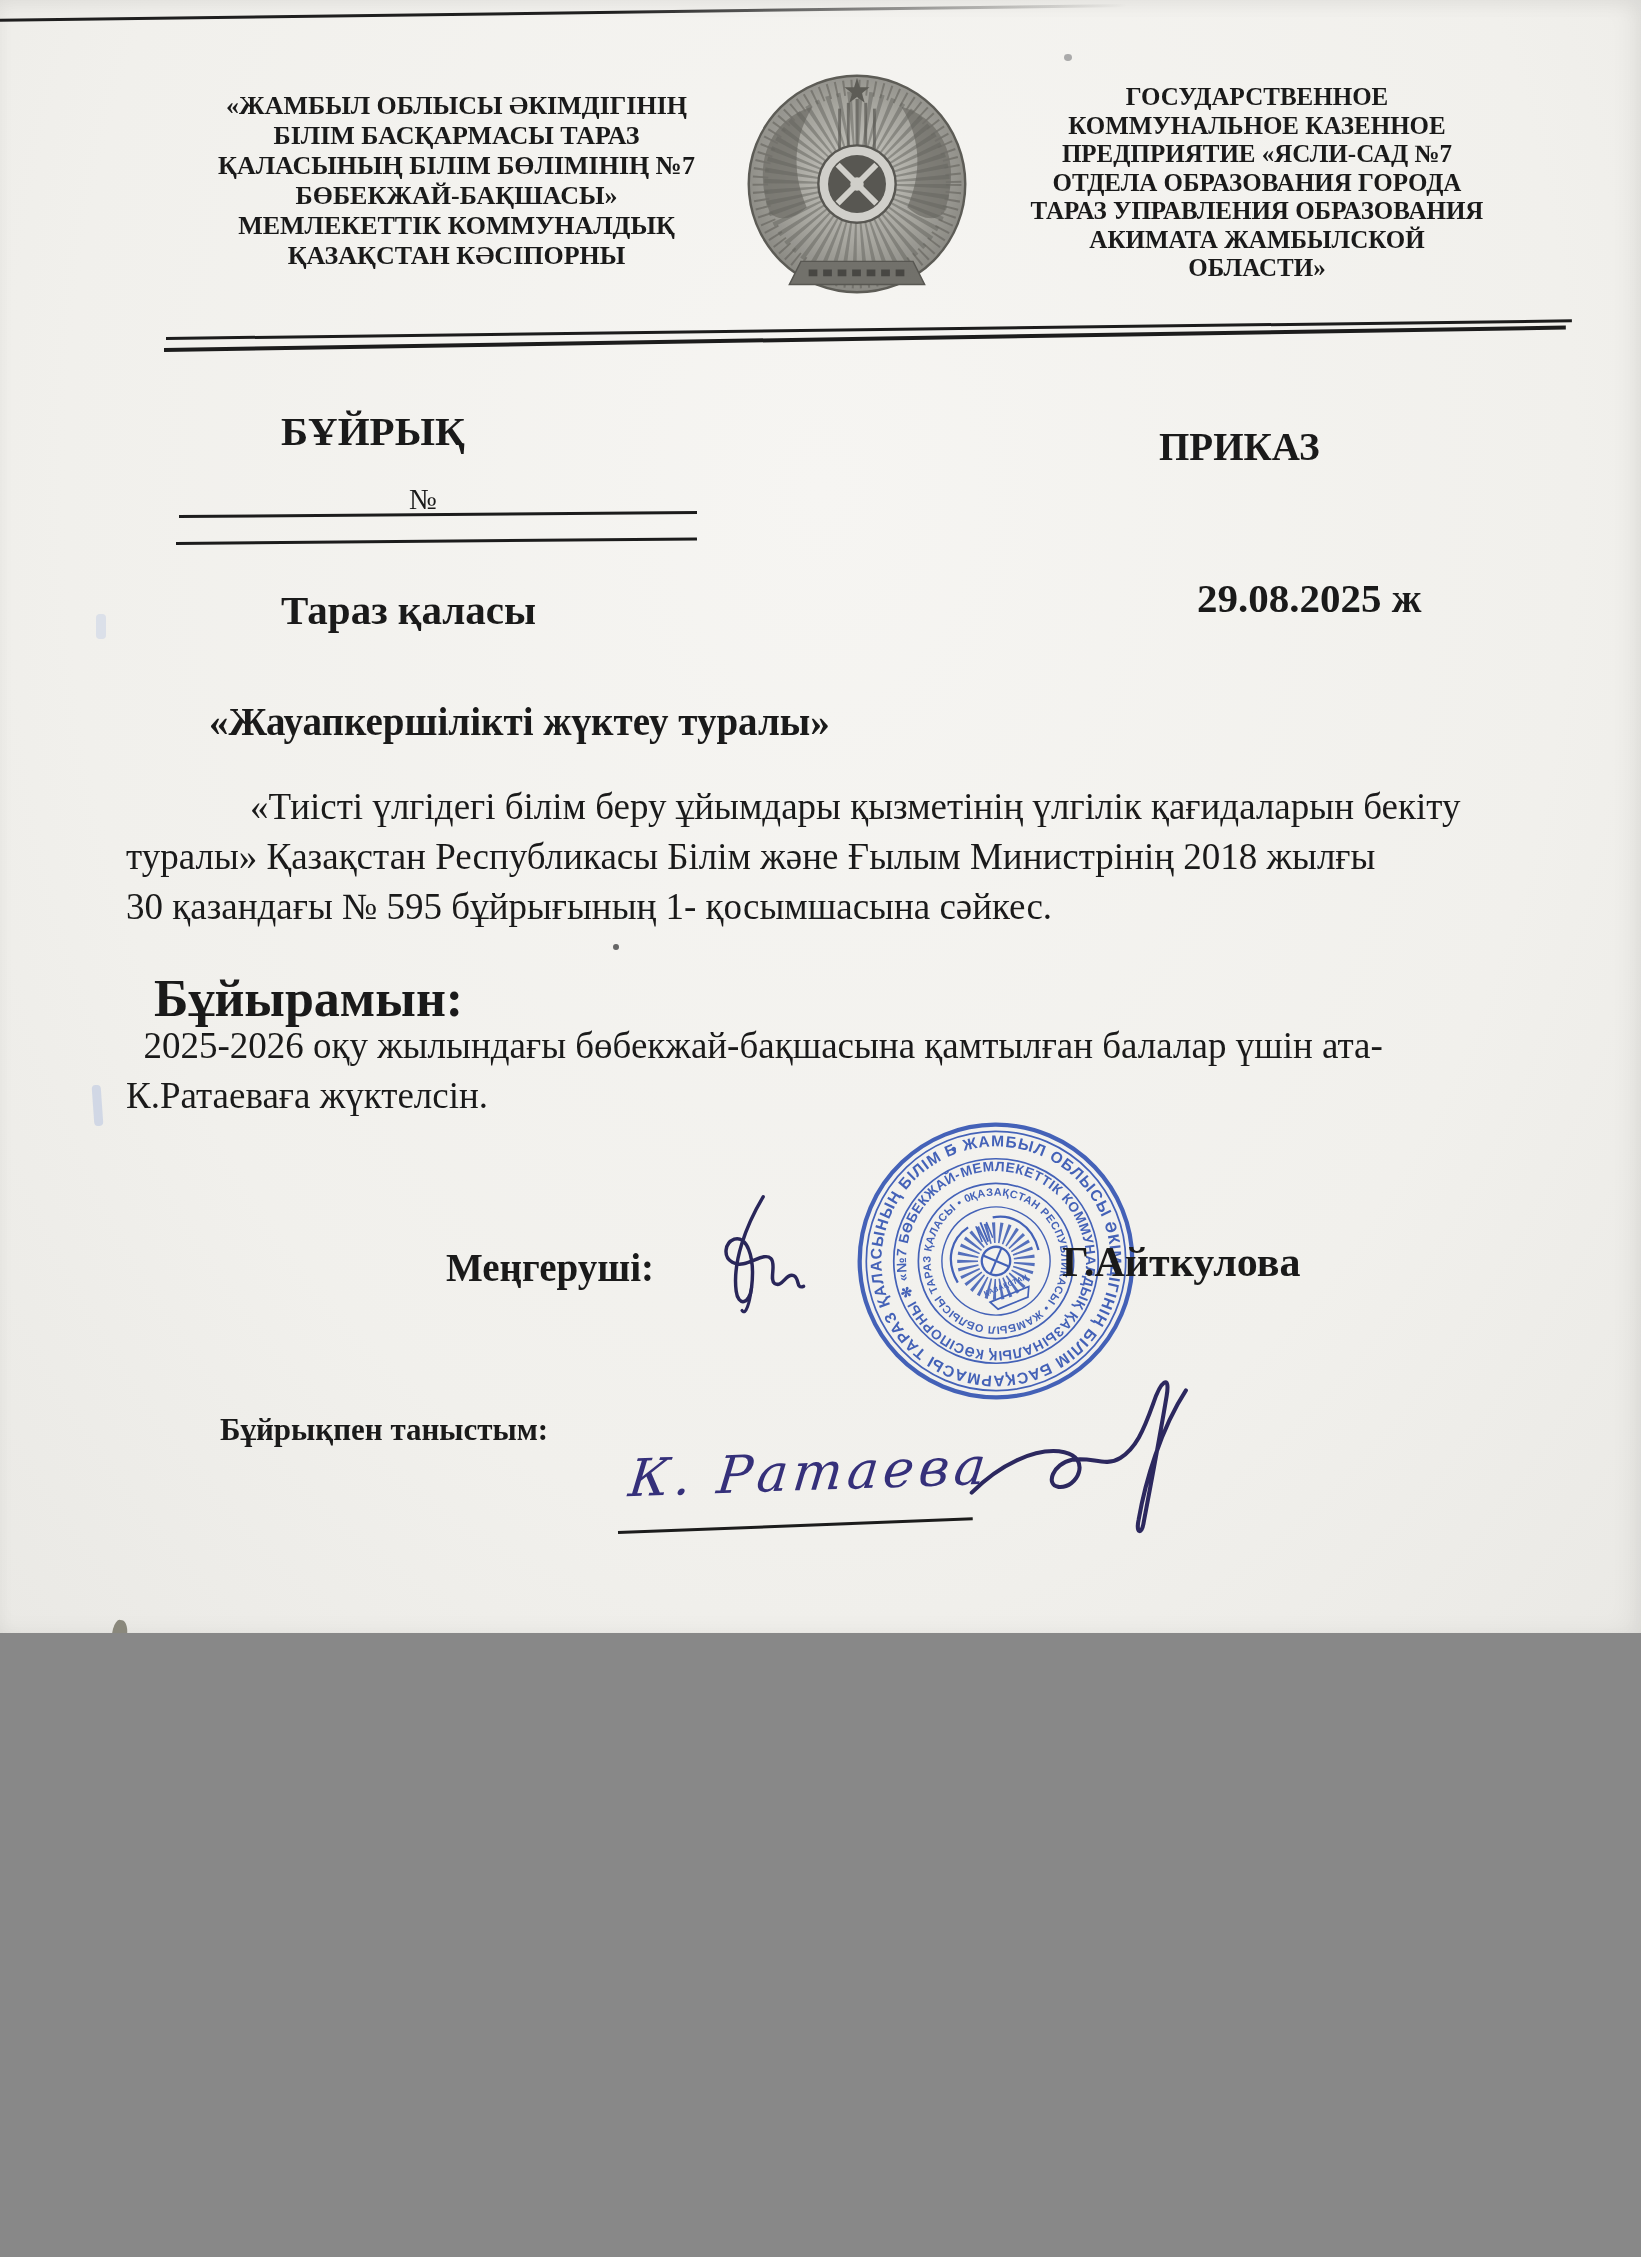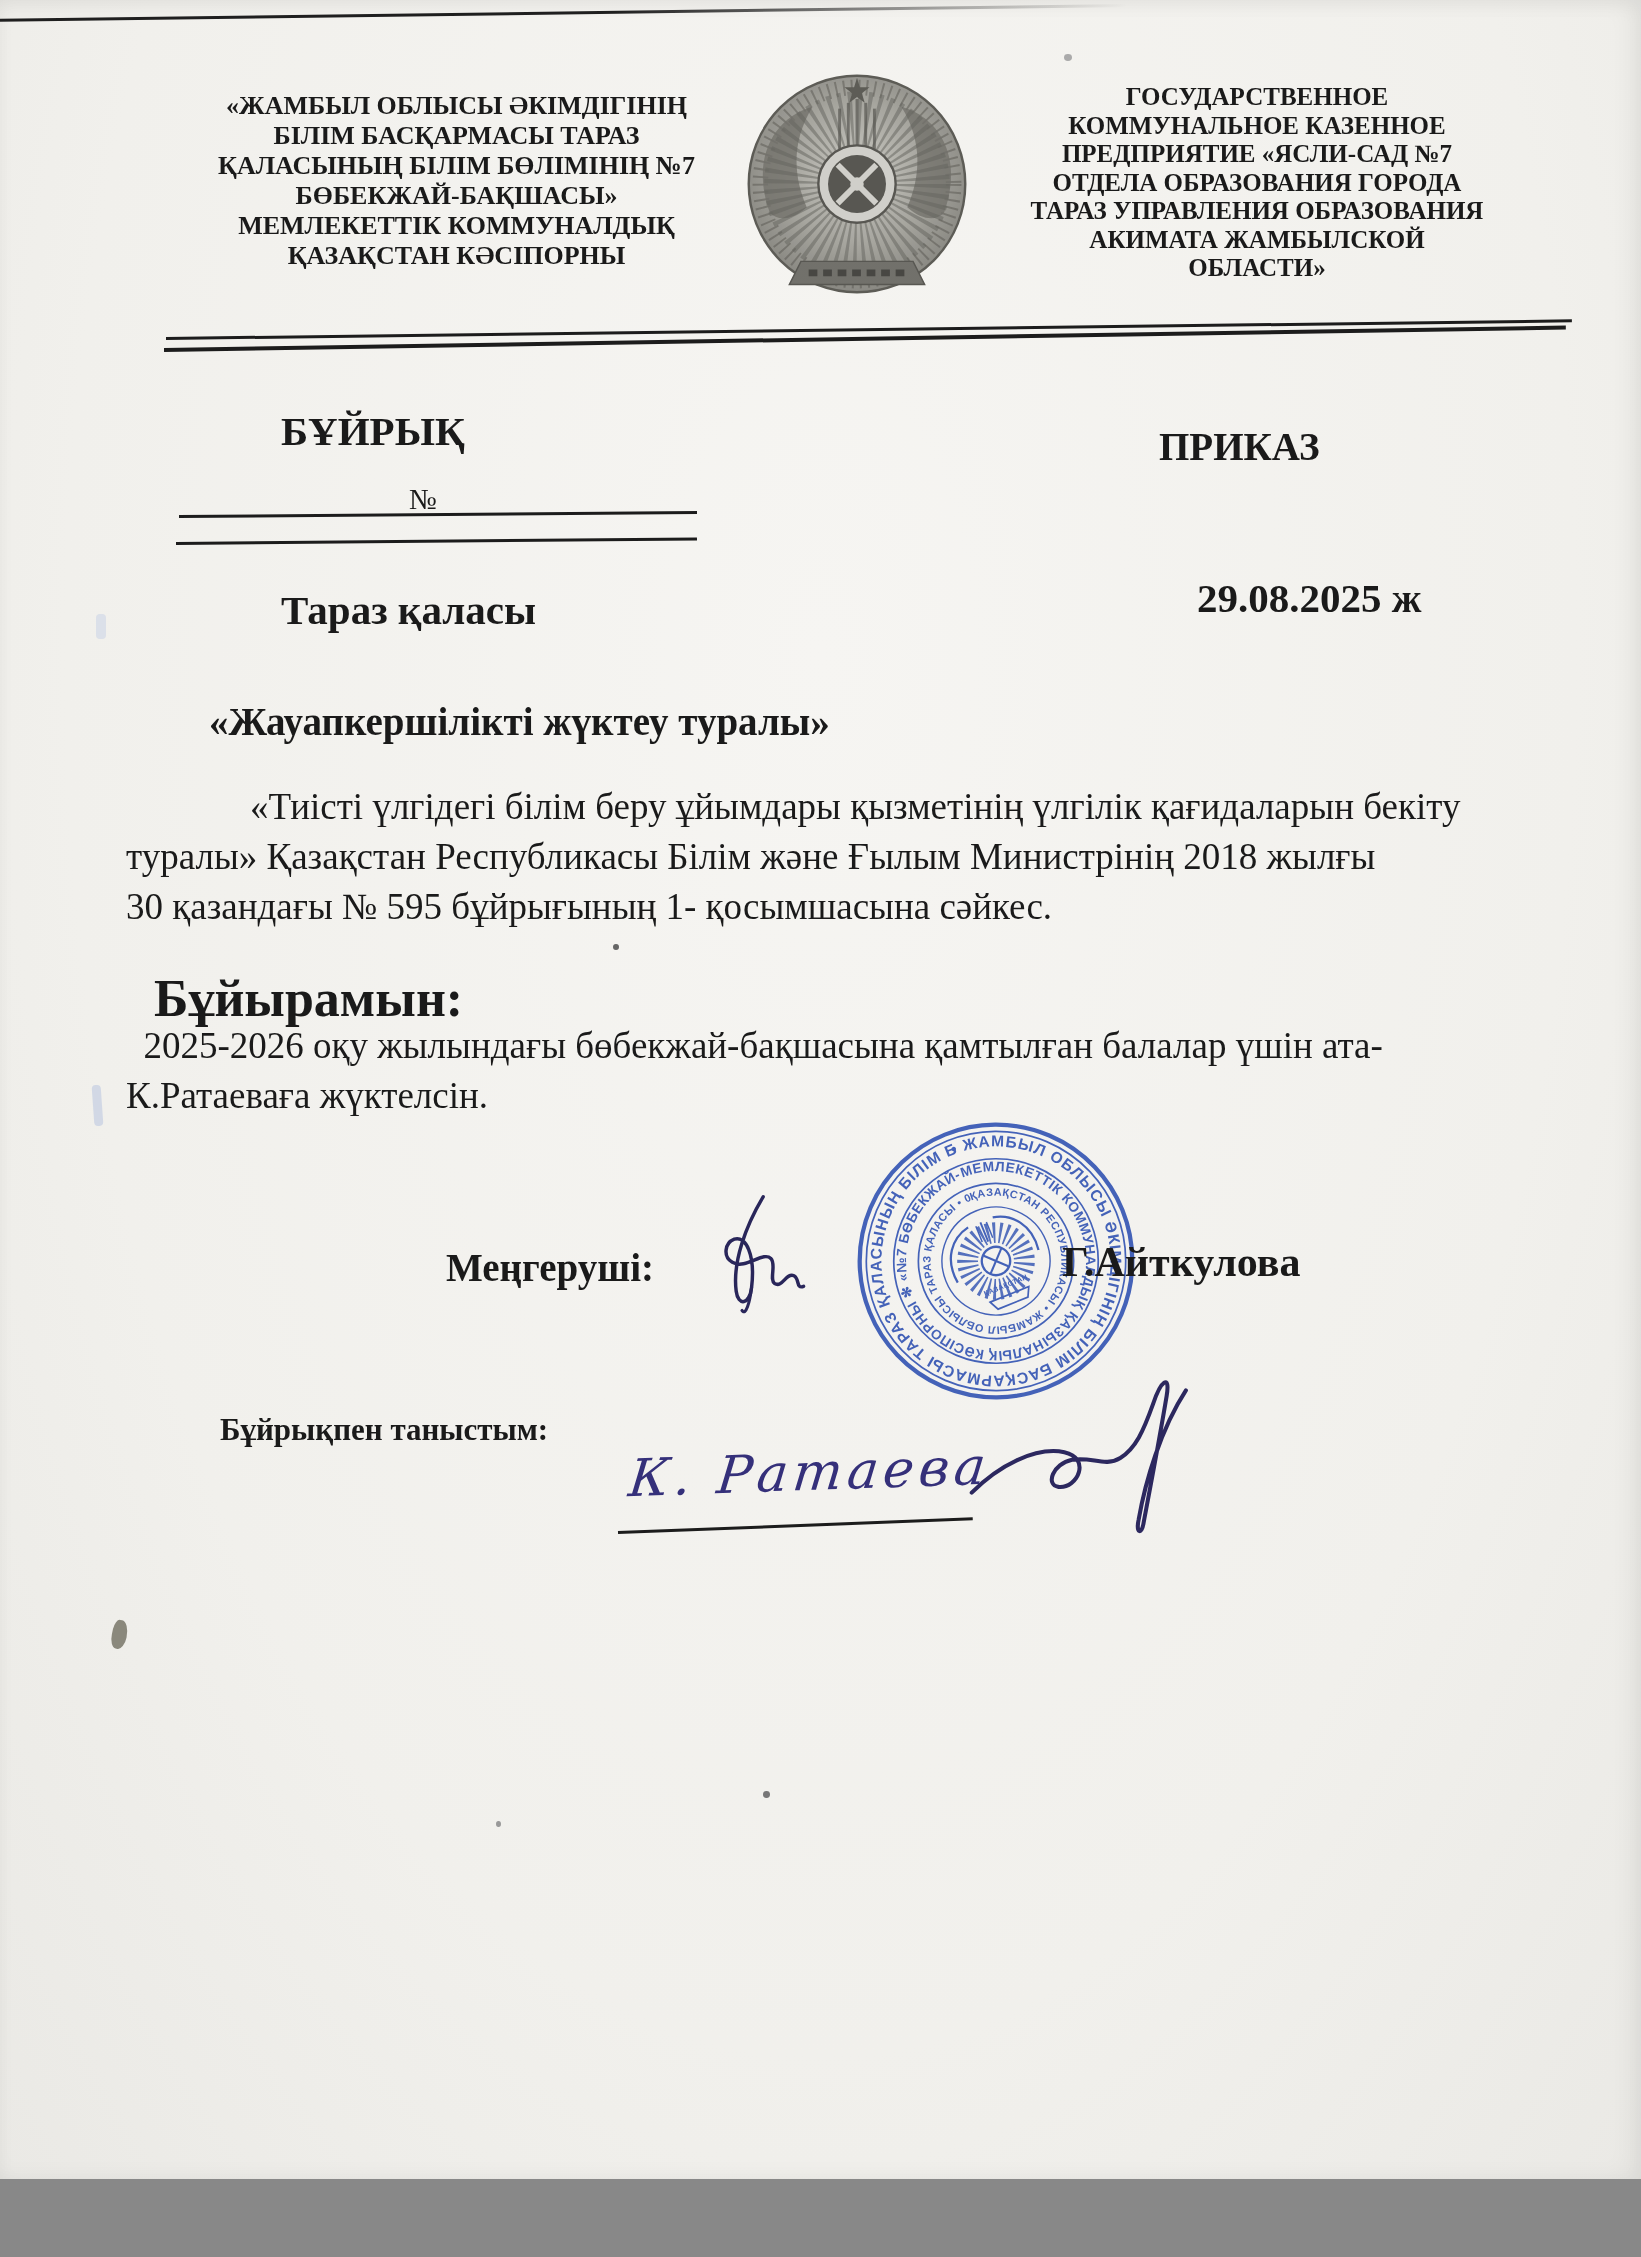--- a/index.html
+++ b/index.html
@@ -1,18 +1,18 @@
 <!DOCTYPE html>
 <html><head>
 <meta charset="utf-8">
 <style>
   html,body{margin:0;padding:0;background:#888;}
   .page{
     position:relative;
-    width:1641px;height:2179px;
+    width:1641px;height:1633px;
     margin:0 auto;
     background:#f2f1ed;
     background-image:radial-gradient(ellipse at 50% 30%, #f6f5f2 0%, #f1f0ec 65%, #eae9e5 100%);
     box-shadow:inset -9.7px 0 23px rgba(0,0,0,.05), inset 0 5.8px 17.4px rgba(0,0,0,.04);
     overflow:hidden;
     font-family:"Liberation Serif","DejaVu Serif",serif;
     color:#1a1a1a;
   }
   .abs{position:absolute;}
   .orgblock{font-weight:bold;text-align:center;}

